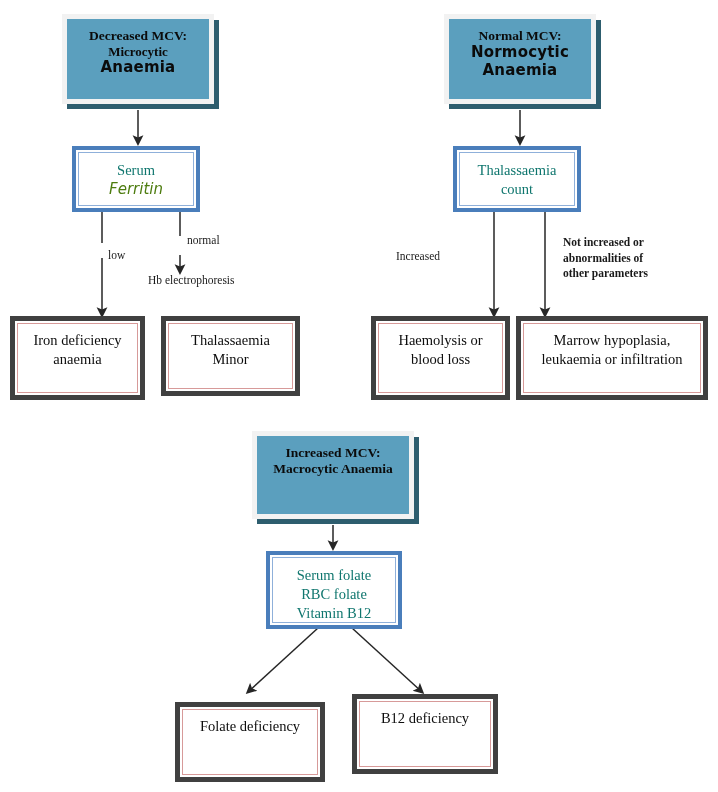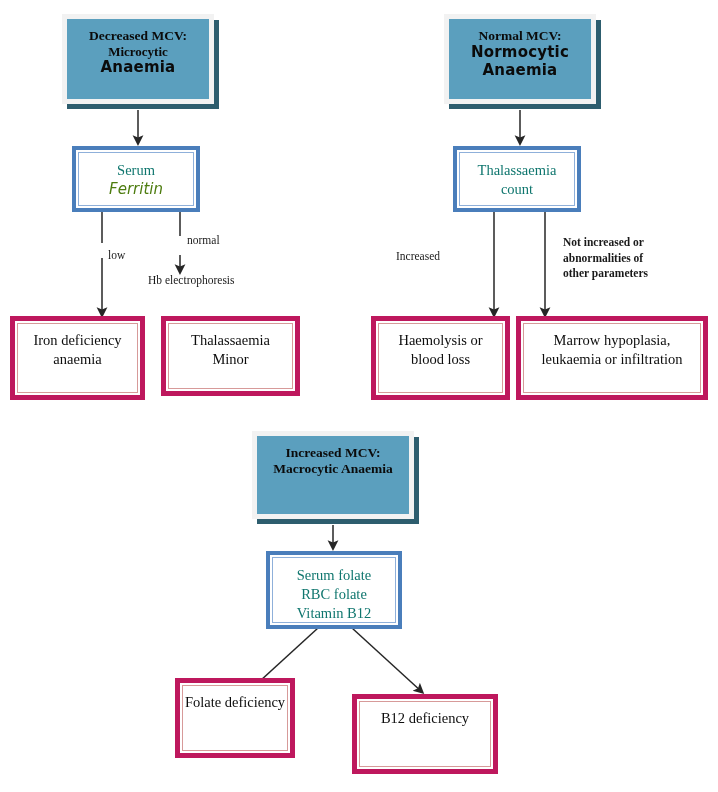--- a/index.html
+++ b/index.html
@@ -108,21 +108,21 @@
     font-family: "DejaVu Sans", "Liberation Sans", sans-serif;
     font-size: 15px;
     color: #4d7c0f;
     font-style: italic;
   }
   
   .red-box {
     position: absolute;
     box-sizing: border-box;
     background: #ffffff;
-    border: 5px solid #be185d;
+    border: 5px solid #404040;
     padding: 2px;
   }
   .red-inner {
     width: 100%;
     height: 100%;
     box-sizing: border-box;
     border: 1.5px solid #d79a99;
     background: #ffffff;
     display: flex;
     flex-direction: column;
@@ -270,21 +270,21 @@
   </div>
 
   <div class="blue-box" style="left:266px; top:551px; width:136px; height:78px;">
     <div class="blue-inner">
       <div class="blue-line bl-serif">Serum folate</div>
       <div class="blue-line bl-serif">RBC folate</div>
       <div class="blue-line bl-serif">Vitamin B12</div>
     </div>
   </div>
 
-  <div class="red-box" style="left:175px; top:678px; width:120px; height:80px;">
+  <div class="red-box" style="left:175px; top:702px; width:150px; height:80px;">
     <div class="red-inner">
       <div class="red-line">Folate deficiency</div>
     </div>
   </div>
 
   <div class="red-box" style="left:352px; top:694px; width:146px; height:80px;">
     <div class="red-inner">
       <div class="red-line">B12 deficiency</div>
     </div>
   </div>

